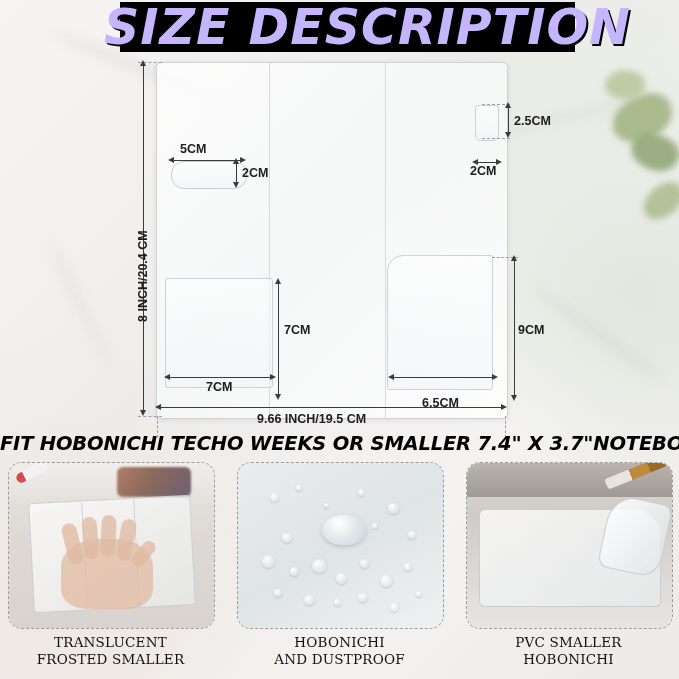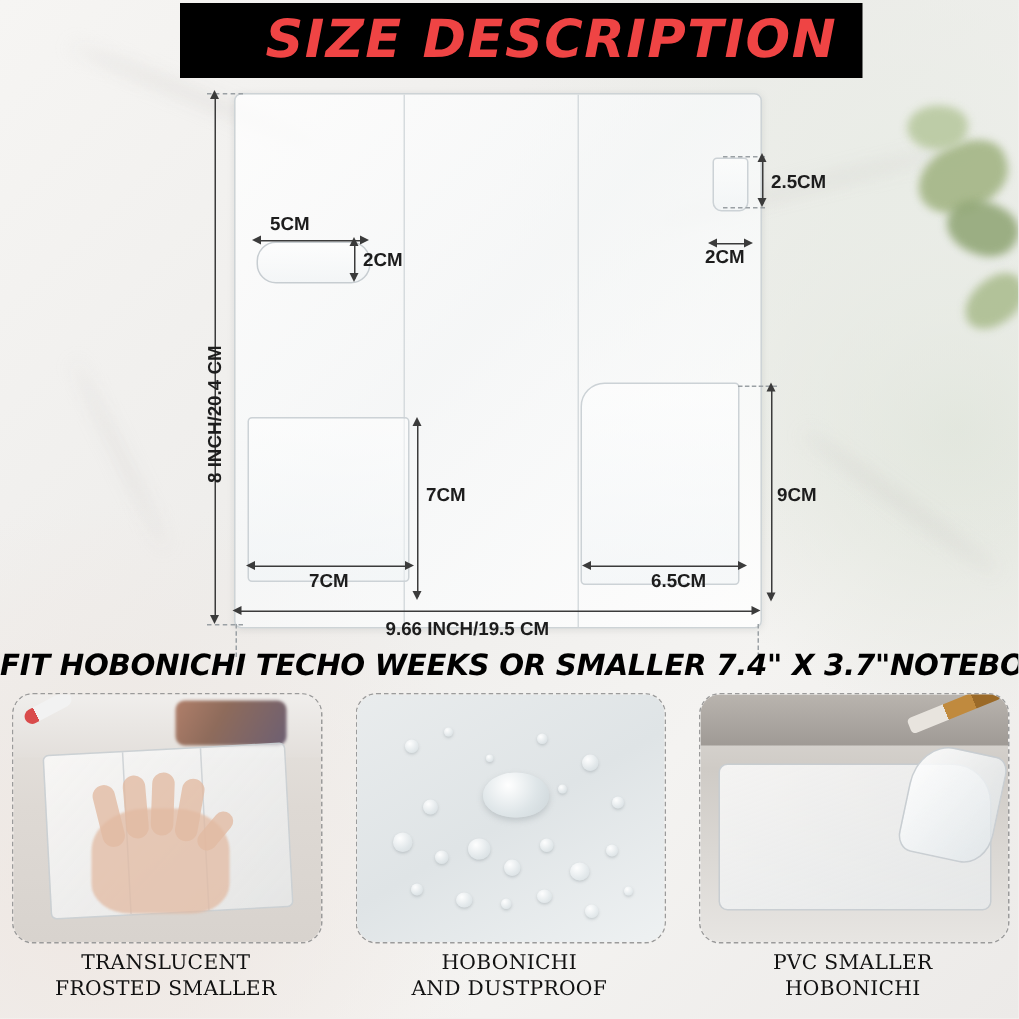--- a/index.html
+++ b/index.html
@@ -54,25 +54,25 @@
     left: 120px;
     top: 2px;
     width: 455px;
     height: 50px;
     background: #000;
     display: flex;
     align-items: center;
     justify-content: center;
   }
   .title-banner .title-text {
-    color: #ef4444;
+    color: #c4b5fd;
     font-family: "DejaVu Sans", sans-serif;
     font-weight: bold;
     font-style: italic;
-    font-size: 35px;
+    font-size: 49px;
     letter-spacing: 1px;
     white-space: nowrap;
     -webkit-text-stroke: 0px;
     text-shadow: 2px 2px 0 #000;
     padding-left: 40px;
   }
 
   
   .diagram {
     position: absolute;
@@ -371,21 +371,21 @@
 
     <div class="dashed-h" style="left:492px; top:205px; width:26px;"></div>
     <div class="dim-line v-line" style="left:514px; top:207px; height:140px;"></div>
     <div class="arrow arr-up" style="left:511px; top:203px;"></div>
     <div class="arrow arr-down" style="left:511px; top:343px;"></div>
     <div class="dim-label" style="left:518px; top:271px;">9CM</div>
 
     <div class="dim-line h-line" style="left:392px; top:325px; width:102px;"></div>
     <div class="arrow arr-left" style="left:388px; top:322px;"></div>
     <div class="arrow arr-right" style="left:492px; top:322px;"></div>
-    <div class="dim-label" style="left:422px; top:328px;margin-left:12px;">6.5CM</div>
+    <div class="dim-label" style="left:422px; top:344px;">6.5CM</div>
   </div>
 
   <div class="fit-line">FIT HOBONICHI TECHO WEEKS OR SMALLER 7.4" X 3.7"NOTEBOOKS</div>
 
   <div class="panels">
 
     <div class="panel panel1">
       <div class="p1-bg"></div>
       <div class="p1-desk"></div>
       <div class="p1-pen"></div>

